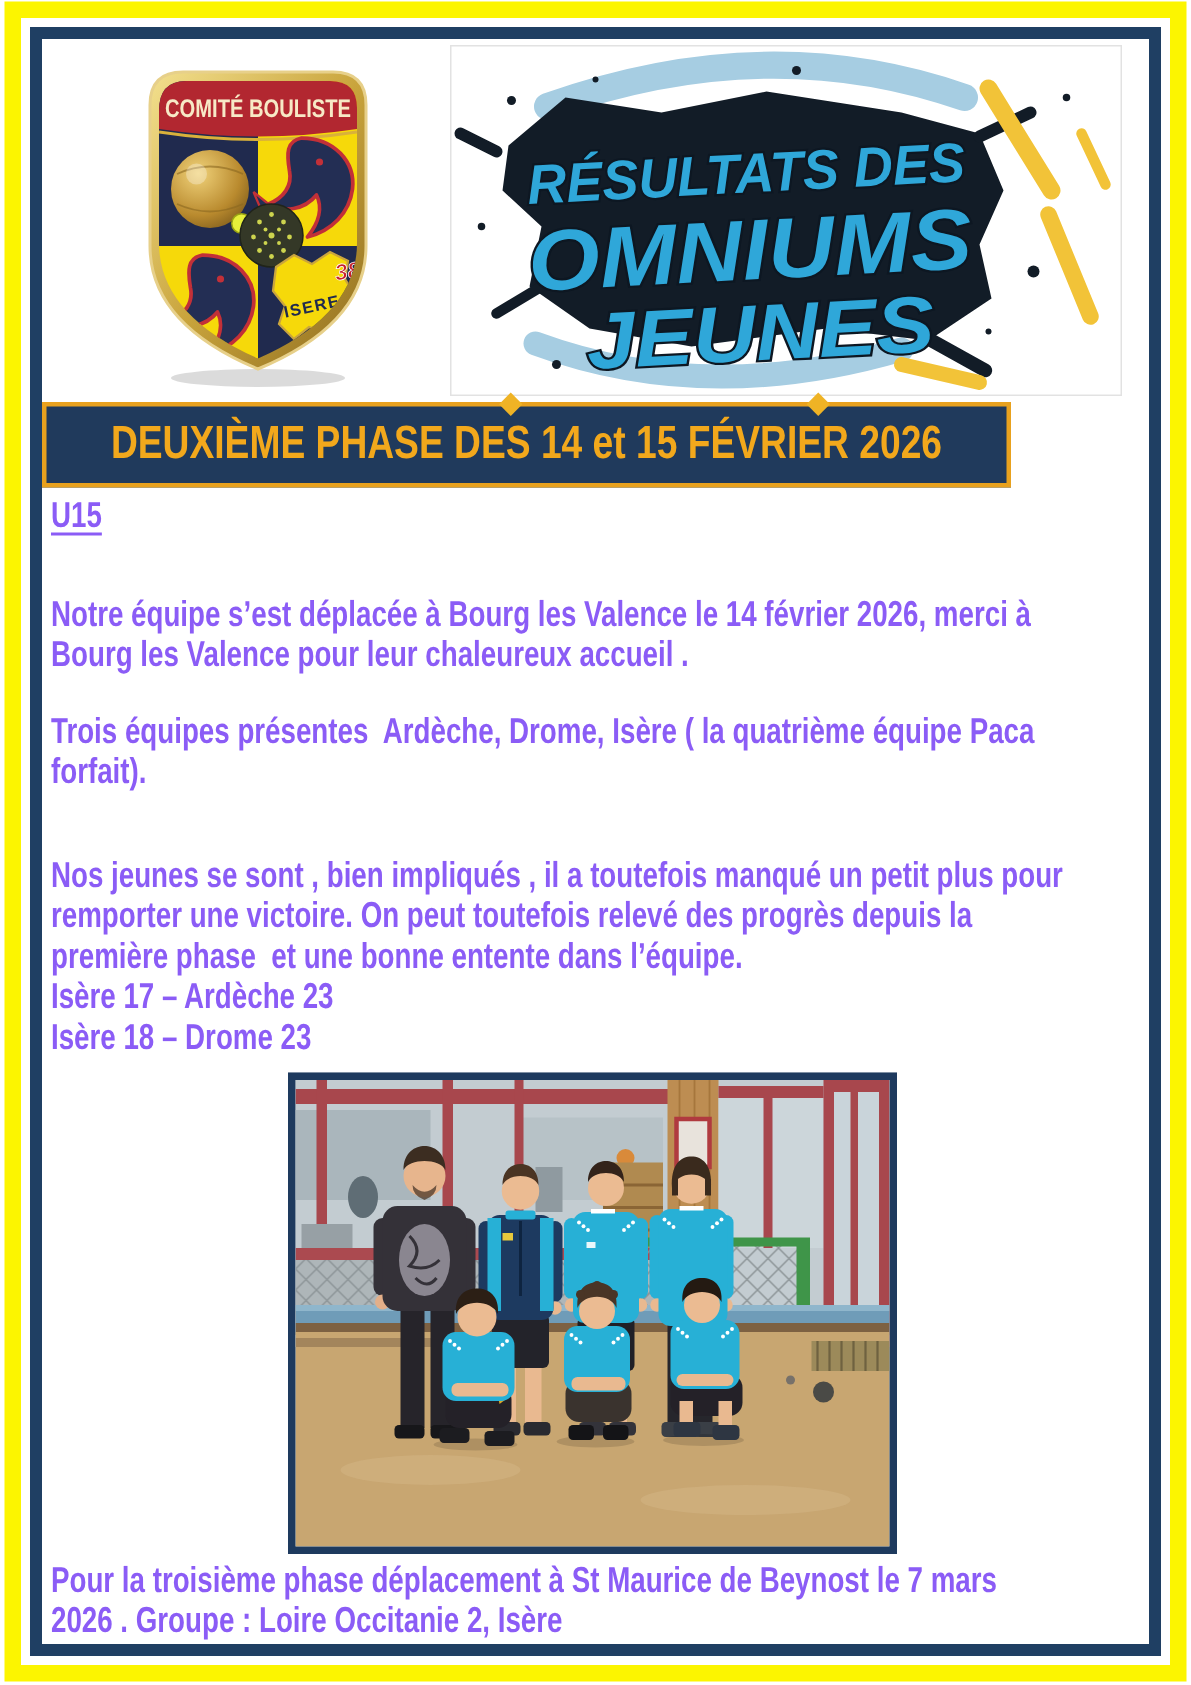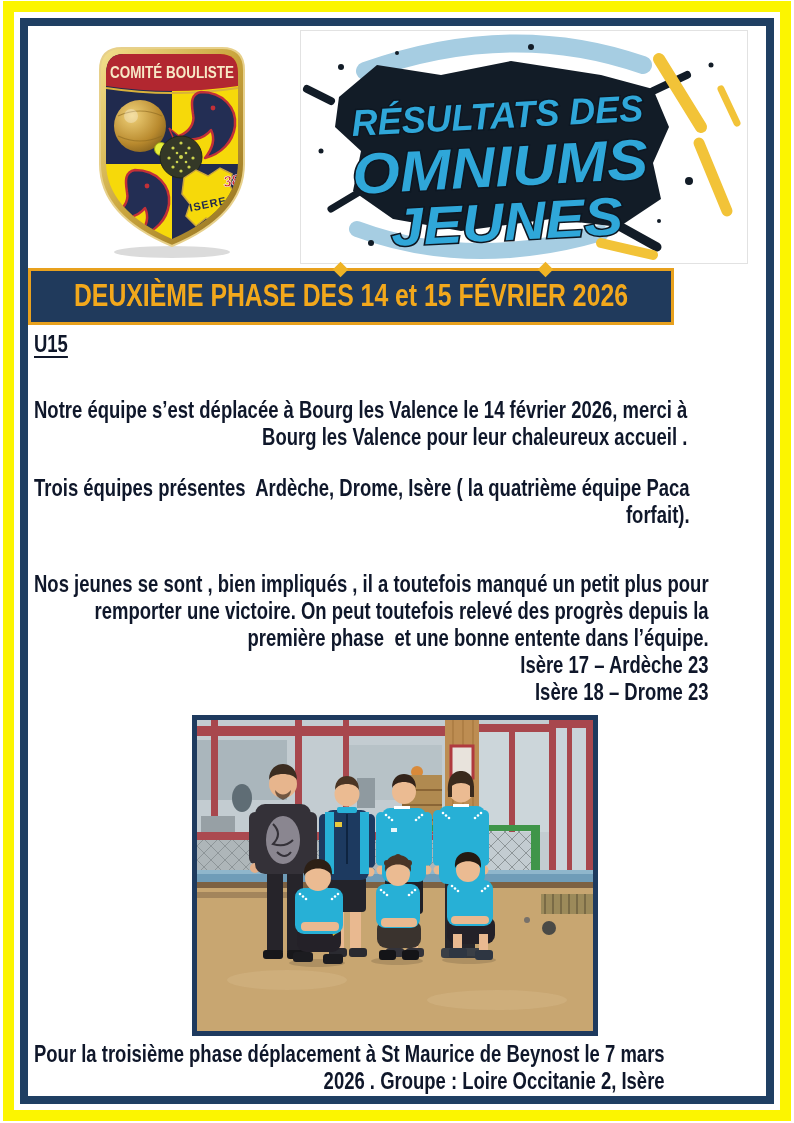--- a/index.html
+++ b/index.html
@@ -18,21 +18,21 @@
   .banner{position:absolute;left:0;top:242px;width:646px;height:57px;
        box-sizing:border-box;border:3px solid #E8A11E;background:#203A5C;}
   .banner-text{position:absolute;left:50%;top:50%;
        transform:translate(-50%,-54%) scaleX(0.8);
        font-weight:bold;font-size:31px;color:#F2A81C;white-space:pre;}
   .diamond{position:absolute;top:-7px;width:11px;height:11px;background:#EFB325;
        transform:rotate(45deg);}
   .diamond.d1{left:304px;}
   .diamond.d2{left:509px;}
 
-  .tb{position:absolute;left:6px;color:#0f172a;text-align:right;}
+  .tb{position:absolute;left:6px;color:#8b5cf6;}
   .cl{font-weight:bold;font-size:24px;line-height:27px;white-space:pre;
       transform:scaleX(0.77);transform-origin:0 50%;}
   .u15{text-decoration:underline;text-decoration-thickness:2px;text-underline-offset:4px;}
 
   .photo{position:absolute;left:164px;top:689px;width:406px;height:321px;
        box-sizing:border-box;border:5px solid #1E3A5E;background:#c3ccd1;}
   .photo svg{display:block;}
 </style>
 </head>
 <body>

